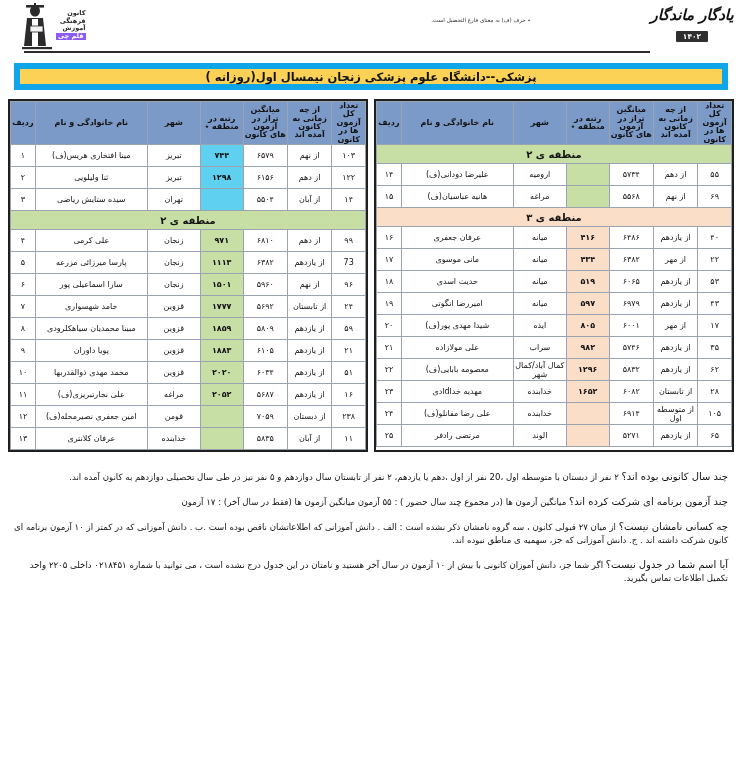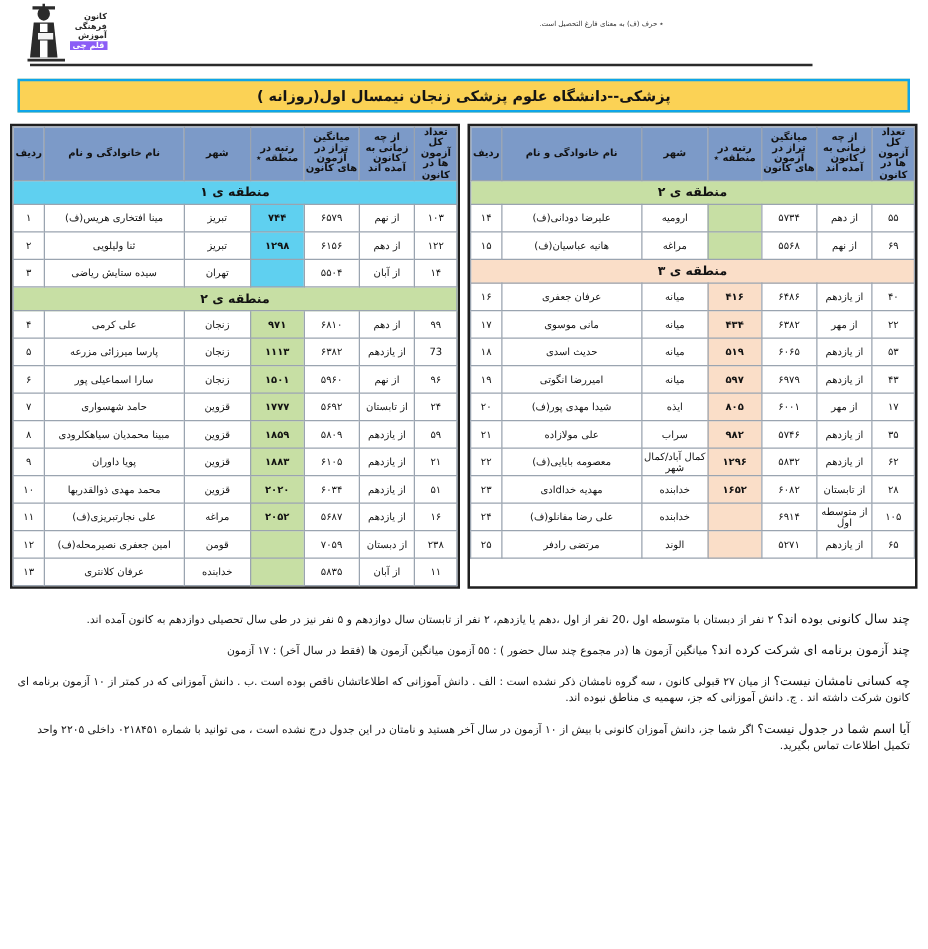--- a/index.html
+++ b/index.html
@@ -62,21 +62,21 @@
   }
   .hrule {
     position: absolute; left: 24px; right: 92px; top: 51px;
     height: 2px; background: #2b2b2b;
   }
 
   
   .title-banner {
     margin: 7px 14px 0 14px;
     background: #FBD255;
-    border: 2px solid #0ea5e9;
+    border: 6px solid #0ea5e9;
     height: 27px;
     display: flex; align-items: center; justify-content: center;
   }
   .title-banner .t {
     font-size: 11.5px; font-weight: bold; color: #141414;
   }
 
   
   .tables {
     display: flex; flex-direction: row;
@@ -179,20 +179,24 @@
         <span>فرهنگی</span>
         <span>آموزش</span>
         <span class="inv">قلم چی</span>
       </div>
     </div>
 
     <div class="header-note">
       <div class="sub">٭ حرف (ف) به معنای فارغ التحصیل است.</div>
     </div>
 
+    <div class="brand-right">
+      <div class="brand-text">یادگار ماندگار</div>
+      <div class="brand-year">۱۴۰۲</div>
+    </div>
 
     <div class="hrule"></div>
   </div>
 
   <div class="title-banner">
     <div class="t">پزشکی--دانشگاه علوم پزشکی زنجان نیمسال اول(روزانه )</div>
   </div>
 
   <div class="tables">
 
@@ -353,23 +357,20 @@
             <th>تعداد کل آزمون ها در کانون</th>
             <th>از چه زمانی به کانون آمده اند</th>
             <th>میانگین تراز در آزمون های کانون</th>
             <th>رتبه در منطقه ٭</th>
             <th>شهر</th>
             <th>نام خانوادگی و نام</th>
             <th>ردیف</th>
           </tr>
         </thead>
         <tbody>
-            <tr class="zone">
-              <td colspan="7" class="zone-1">منطقه ی ۱</td>
-            </tr>
             <tr>
               <td class="count">۱۰۳</td>
               <td class="since">از نهم</td>
               <td class="avg">۶۵۷۹</td>
               <td class="rank rank-1">۷۴۴</td>
               <td class="city">تبریز</td>
               <td class="name">مینا افتخاری هریس(ف)</td>
               <td class="radif">۱</td>
             </tr>
             <tr>

